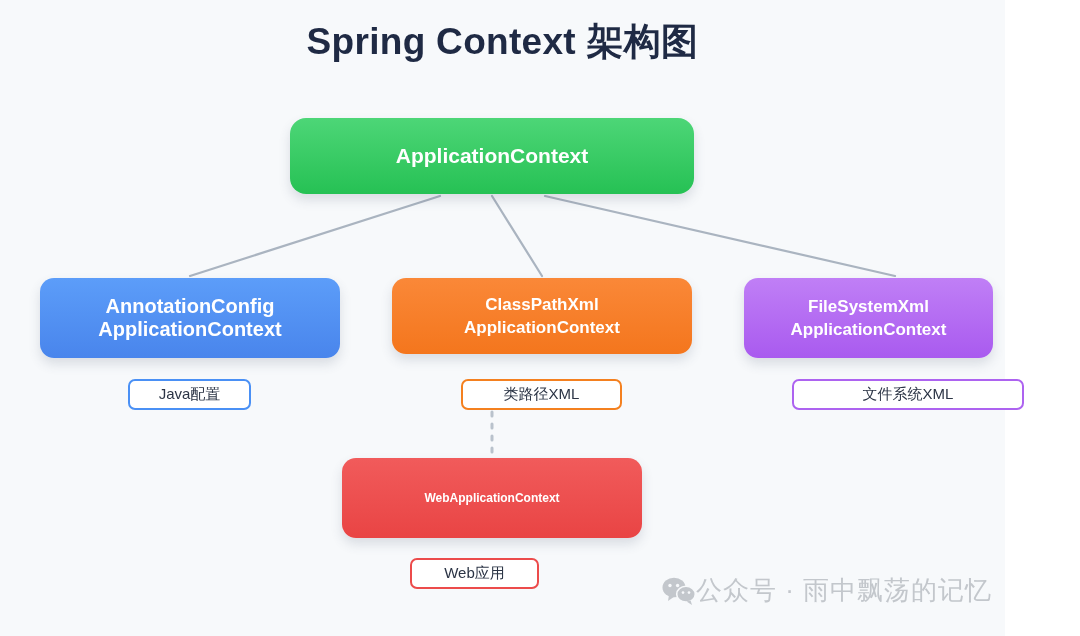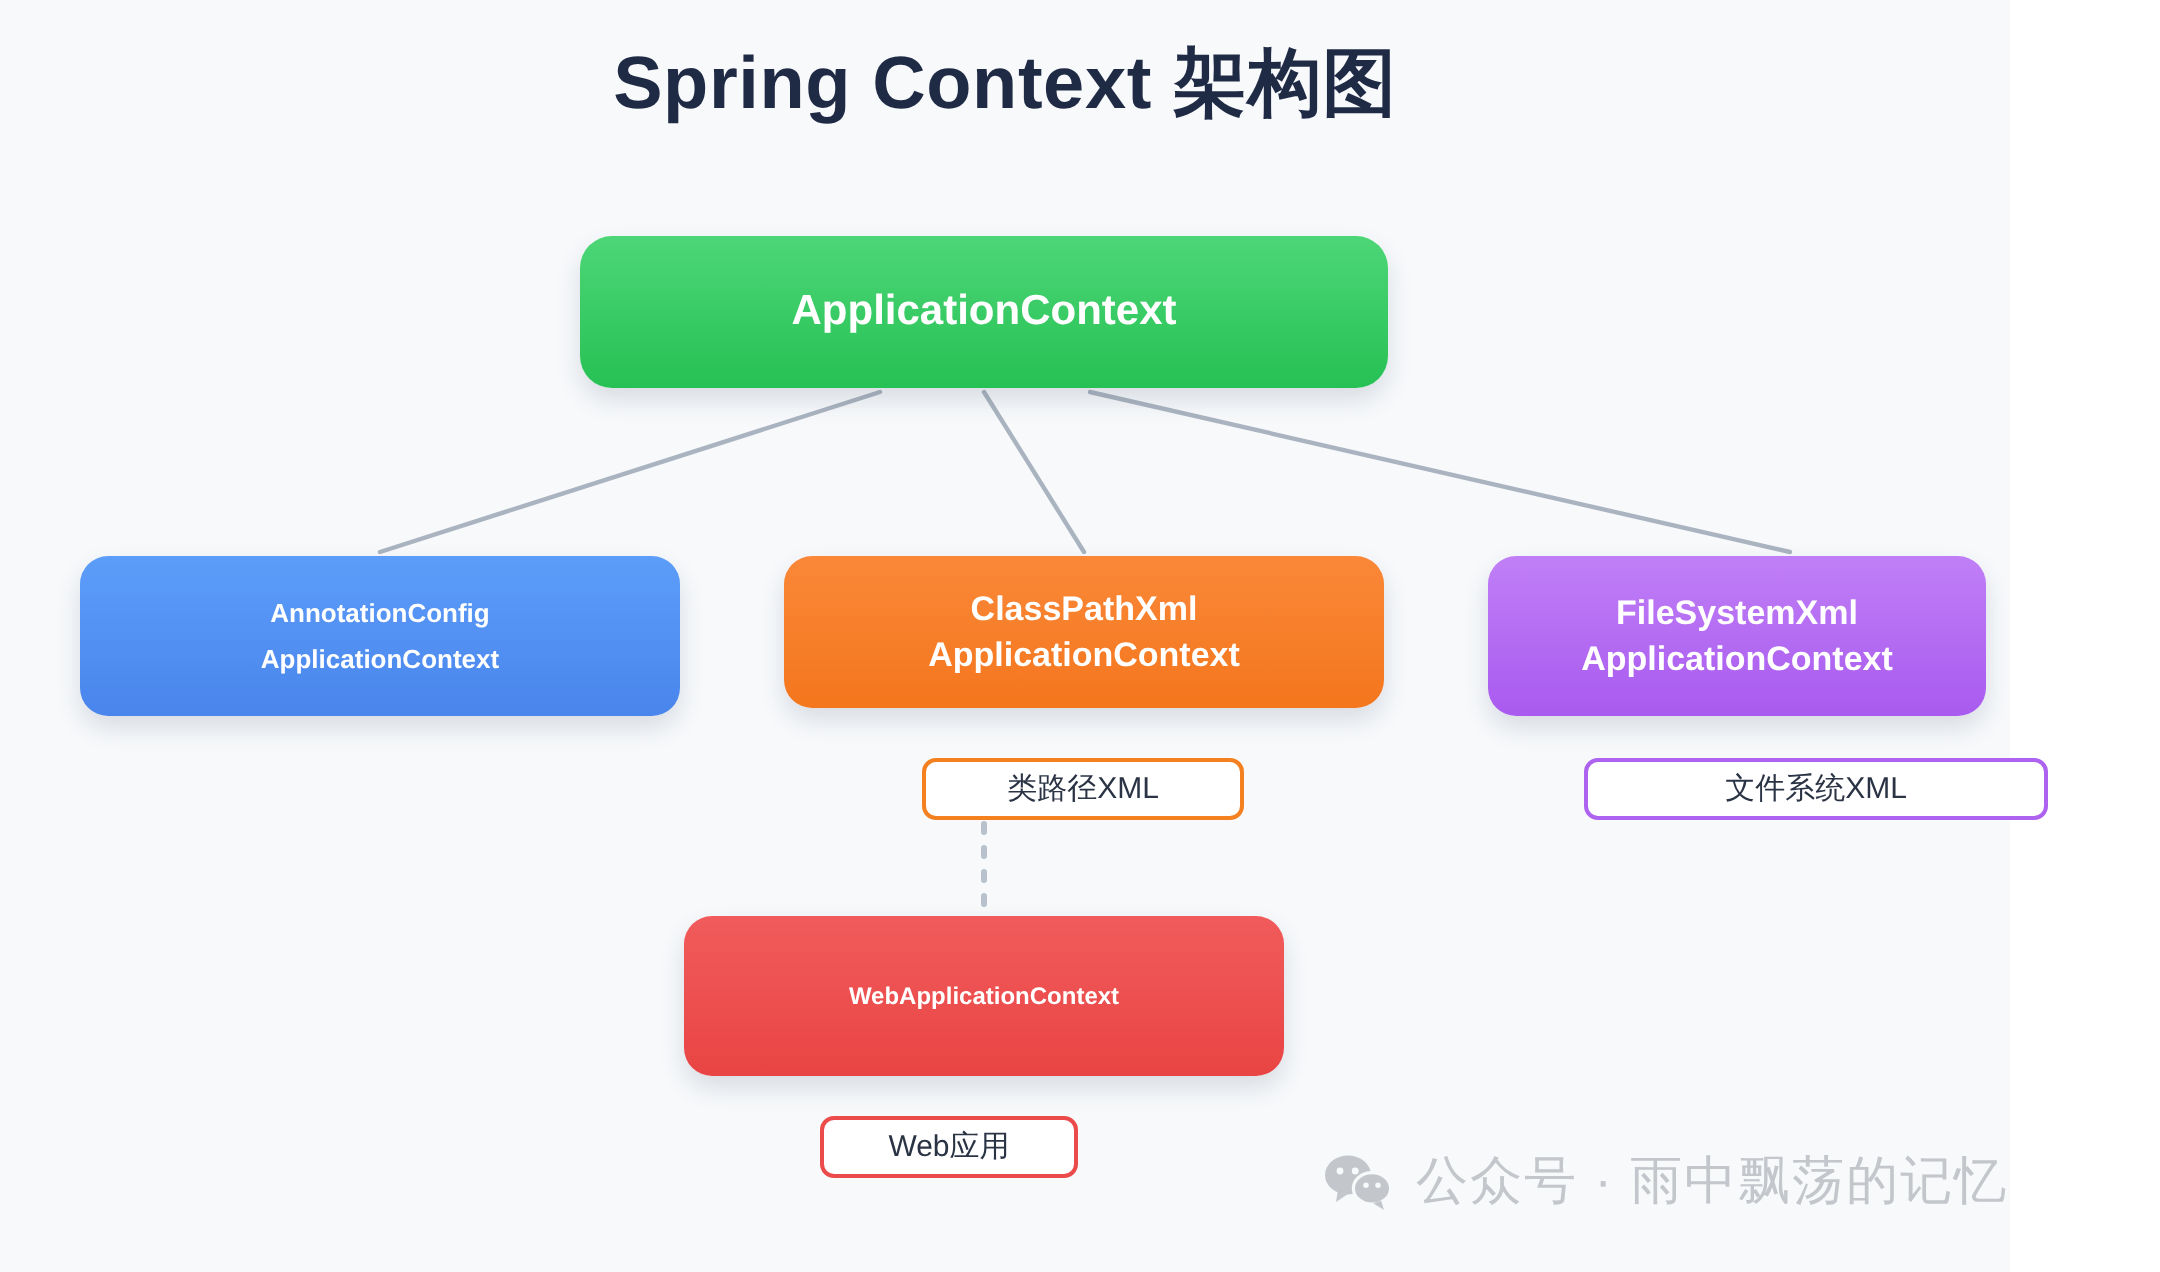--- a/index.html
+++ b/index.html
@@ -85,21 +85,21 @@
     font-size: 21px;
     background: linear-gradient(180deg, #4dd677 0%, #26c154 100%);
     border-radius: 16px;
   }
 
   .node-annotation {
     left: 40px;
     top: 278px;
     width: 300px;
     height: 80px;
-    font-size: 13px;
+    font-size: 20px;
     line-height: 23px;
     background: linear-gradient(180deg, #5c9df9 0%, #4985ec 100%);
     align-items: center;
   }
 
   .node-classpath {
     left: 392px;
     top: 278px;
     width: 300px;
     height: 76px;
@@ -148,21 +148,20 @@
   .chip-filesystem { left: 792px; top: 379px; width: 232px; border-color: #ad63f0; align-items: center; }
   .chip-web        { left: 410px; top: 558px; width: 129px; border-color: #ec4b4b; }
 
   
   #watermark {
     position: absolute;
     left: 662px;
     top: 573px;
     display: flex;
     align-items: center;
-    gap: 12px;
     color: #c3c7cc;
     font-size: 26px;
     letter-spacing: 1px;
     white-space: nowrap;
   }
   #watermark .wm-icon { display: block; }
 </style>
 </head>
 <body>
 
@@ -185,20 +184,23 @@
 
   <div class="node node-root">
     <span class="line">ApplicationContext</span>
   </div>
 
   <div class="node node-annotation">
     <div>
       <span class="line">AnnotationConfig</span>
       <span class="line">ApplicationContext</span>
     </div>
+  </div>
+  <div class="chip chip-java">
+    <span>Java配置</span>
   </div>
 
   <div class="node node-classpath">
     <div>
       <span class="line">ClassPathXml</span>
       <span class="line">ApplicationContext</span>
     </div>
   </div>
   <div class="chip chip-classpath">
     <span>类路径XML</span>

